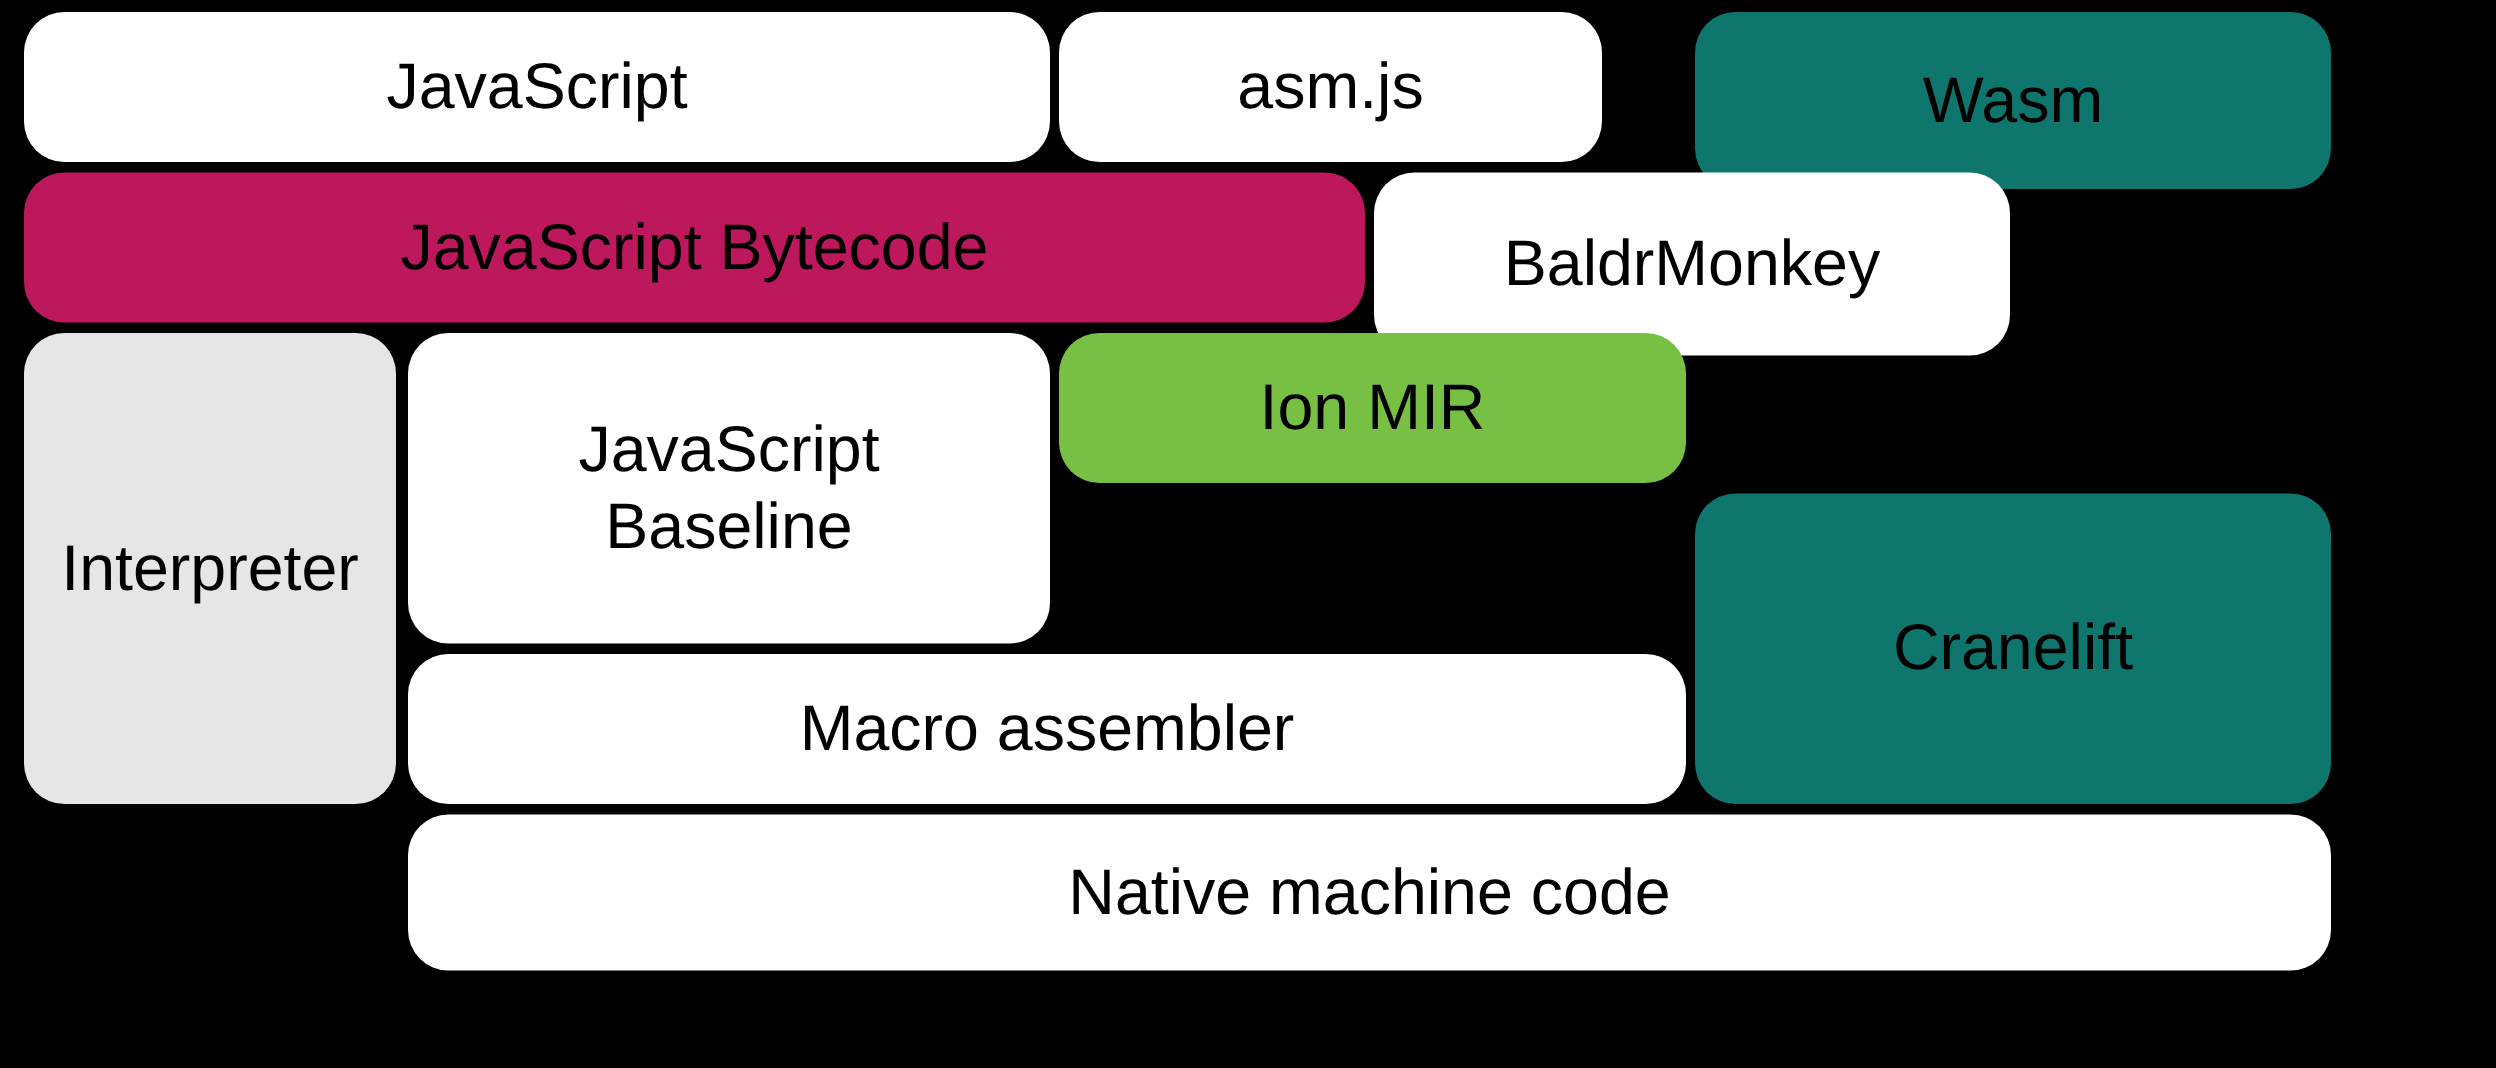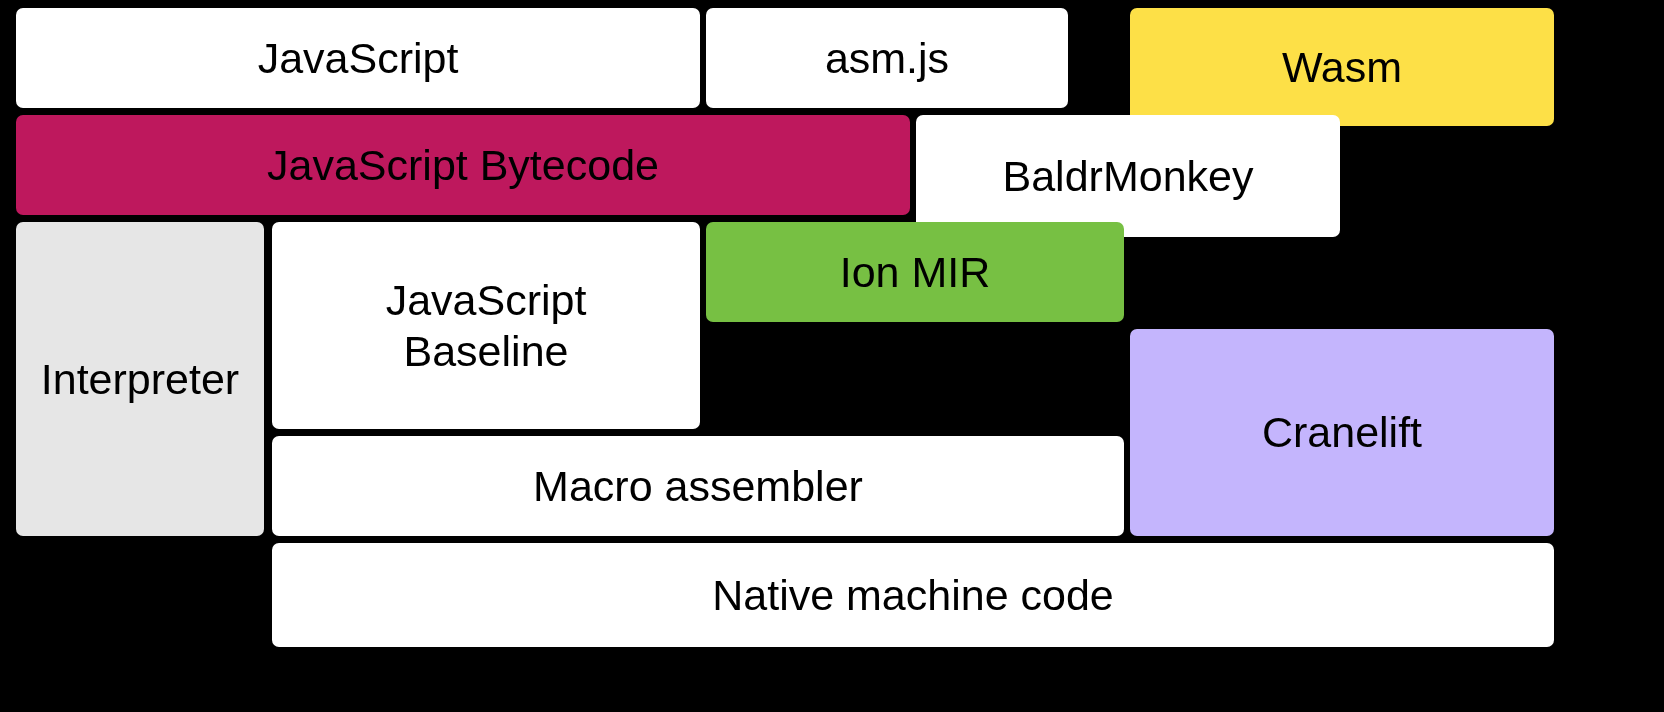--- a/index.html
+++ b/index.html
@@ -15,21 +15,21 @@
     position: relative;
     width: 1664px;
     height: 712px;
     overflow: hidden;
   }
   .node {
     position: absolute;
     display: flex;
     align-items: center;
     justify-content: center;
-    border-radius: 7px;
+    border-radius: 27px;
     color: #000;
   }
   .label {
     font-size: 43px;
     line-height: 1.18;
     text-align: center;
     font-weight: 400;
   }
   
   .label--narrow {
@@ -42,21 +42,21 @@
 <div class="stage" style="background: rgb(0, 0, 0);">
 
   <div class="node" style="left: 16px; top: 8px; width: 684px; height: 100px; background: rgb(255, 255, 255);">
     <span class="label">JavaScript</span>
   </div>
 
   <div class="node" style="left: 706px; top: 8px; width: 362px; height: 100px; background: rgb(255, 255, 255);">
     <span class="label">asm.js</span>
   </div>
 
-  <div class="node" style="left: 1130px; top: 8px; width: 424px; height: 118px; background: #fde047;">
+  <div class="node" style="left: 1130px; top: 8px; width: 424px; height: 118px; background: #0f766e;">
     <span class="label">Wasm</span>
   </div>
 
   <div class="node" style="left: 16px; top: 115px; width: 894px; height: 100px; background: #be185d;">
     <span class="label">JavaScript Bytecode</span>
   </div>
 
   <div class="node" style="left: 916px; top: 115px; width: 424px; height: 122px; background: rgb(255, 255, 255);">
     <span class="label">BaldrMonkey</span>
   </div>
@@ -67,21 +67,21 @@
 
   <div class="node" style="left: 272px; top: 222px; width: 428px; height: 207px; background: rgb(255, 255, 255);">
     <span class="label label--narrow">JavaScript Baseline</span>
   </div>
 
   <div class="node" style="left: 706px; top: 222px; width: 418px; height: 100px; background: rgb(119, 192, 67);">
     <span class="label">Ion MIR</span>
   </div>
 
 
-  <div class="node" style="left: 1130px; top: 329px; width: 424px; height: 207px; background: #c4b5fd;">
+  <div class="node" style="left: 1130px; top: 329px; width: 424px; height: 207px; background: #0f766e;">
     <span class="label">Cranelift</span>
   </div>
 
   <div class="node" style="left: 272px; top: 436px; width: 852px; height: 100px; background: rgb(255, 255, 255);">
     <span class="label">Macro assembler</span>
   </div>
 
   <div class="node" style="left: 272px; top: 543px; width: 1282px; height: 104px; background: rgb(255, 255, 255);">
     <span class="label">Native machine code</span>
   </div>

